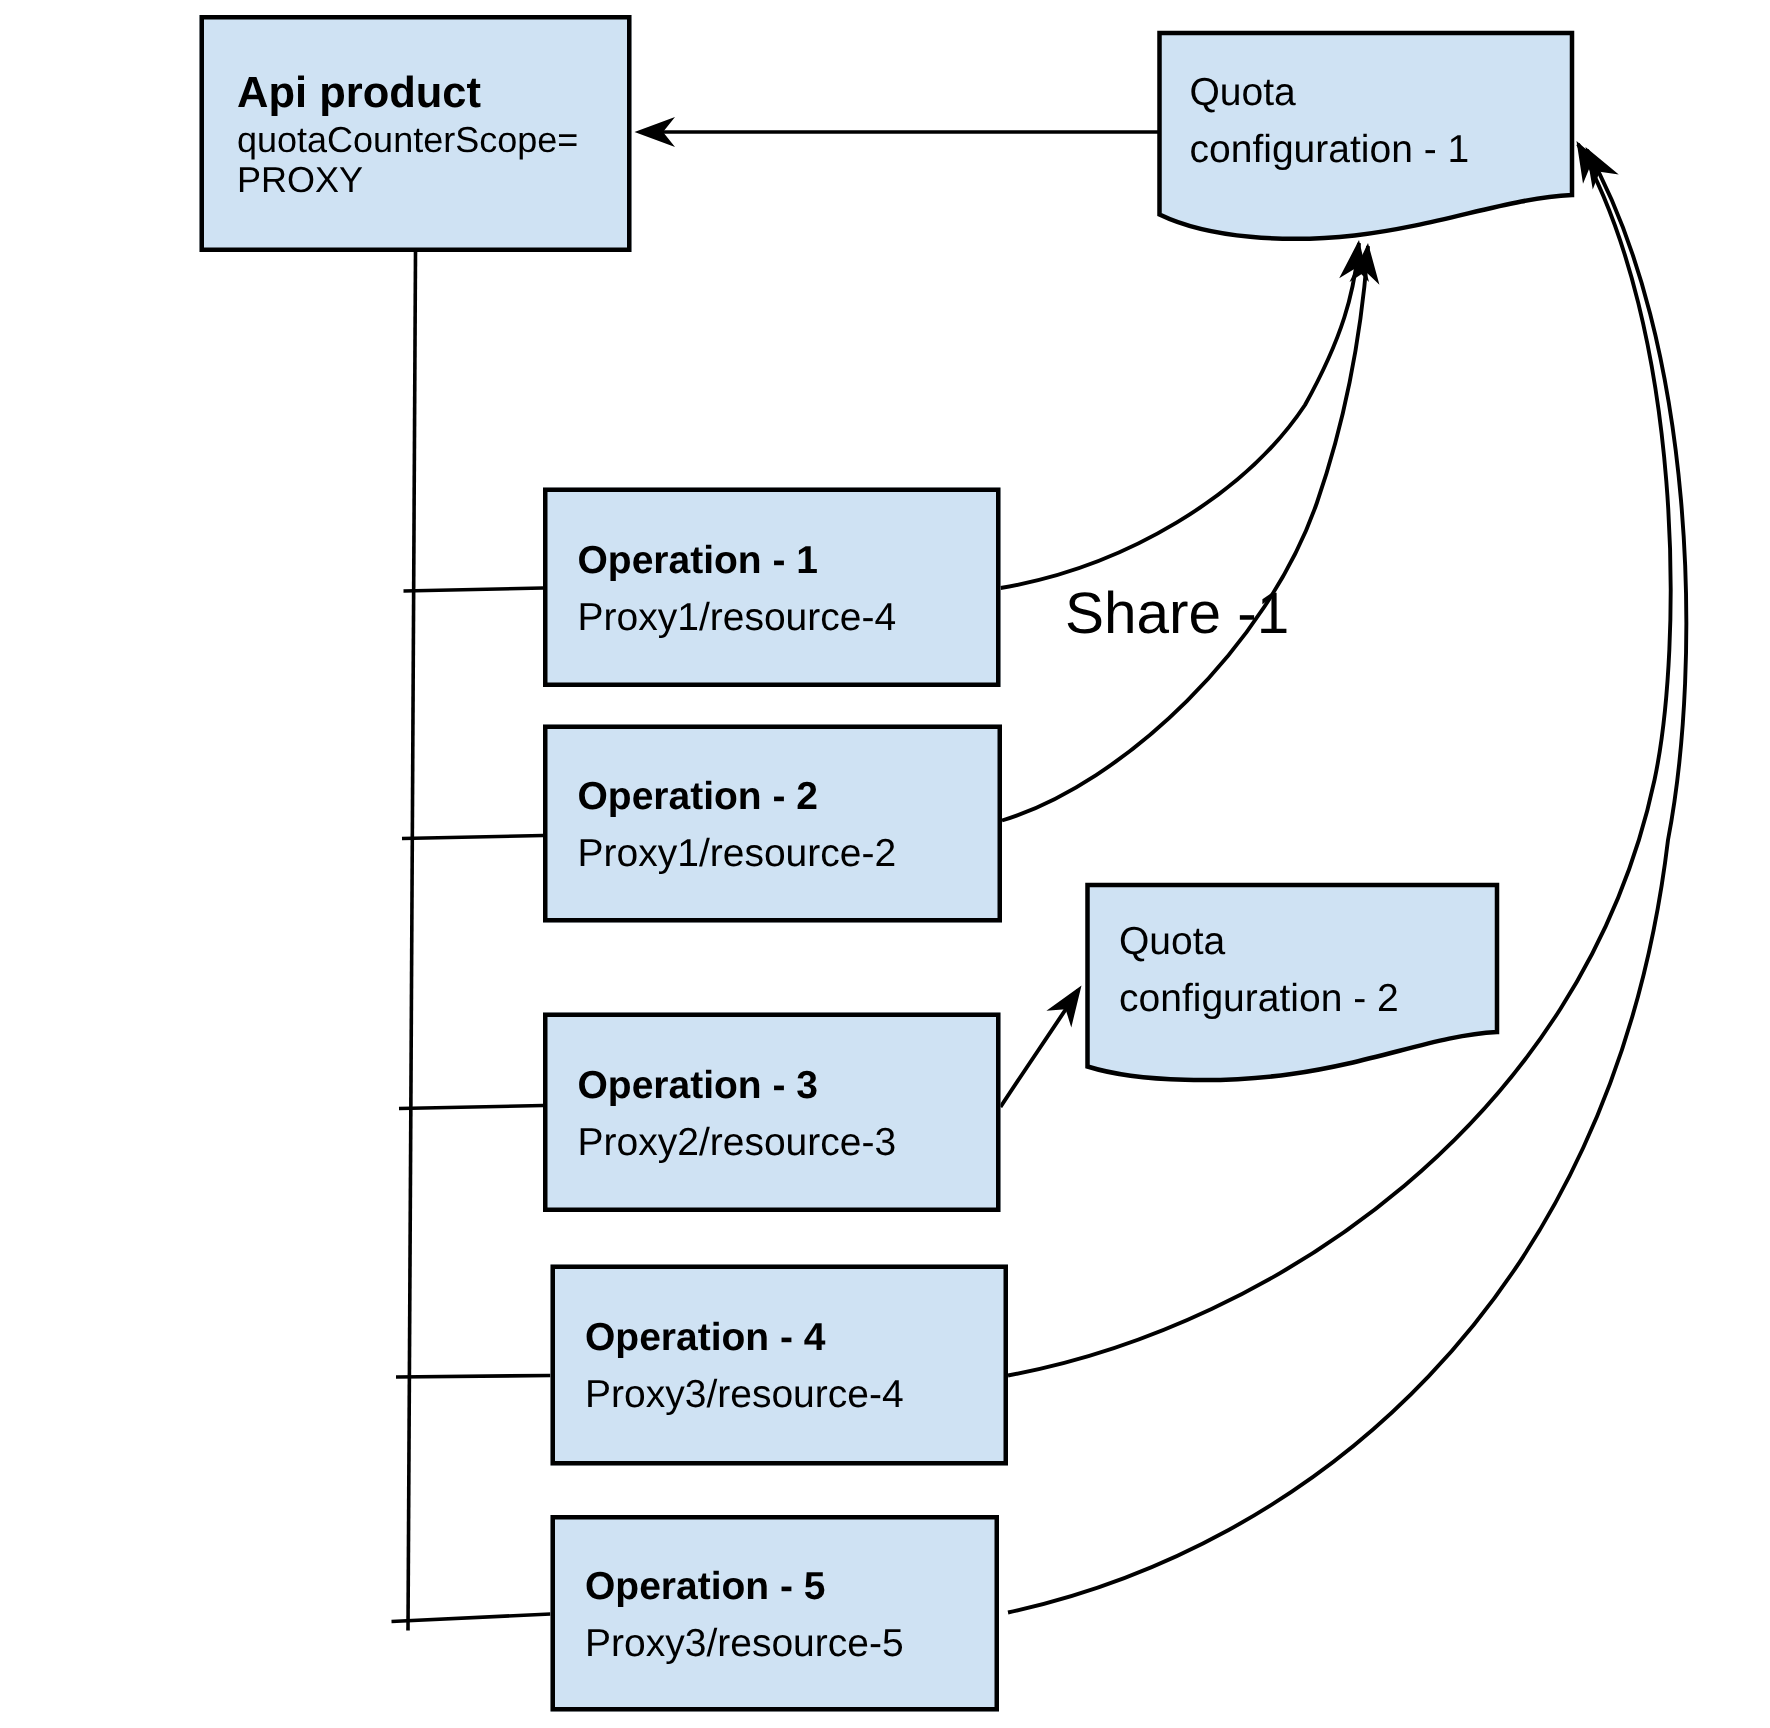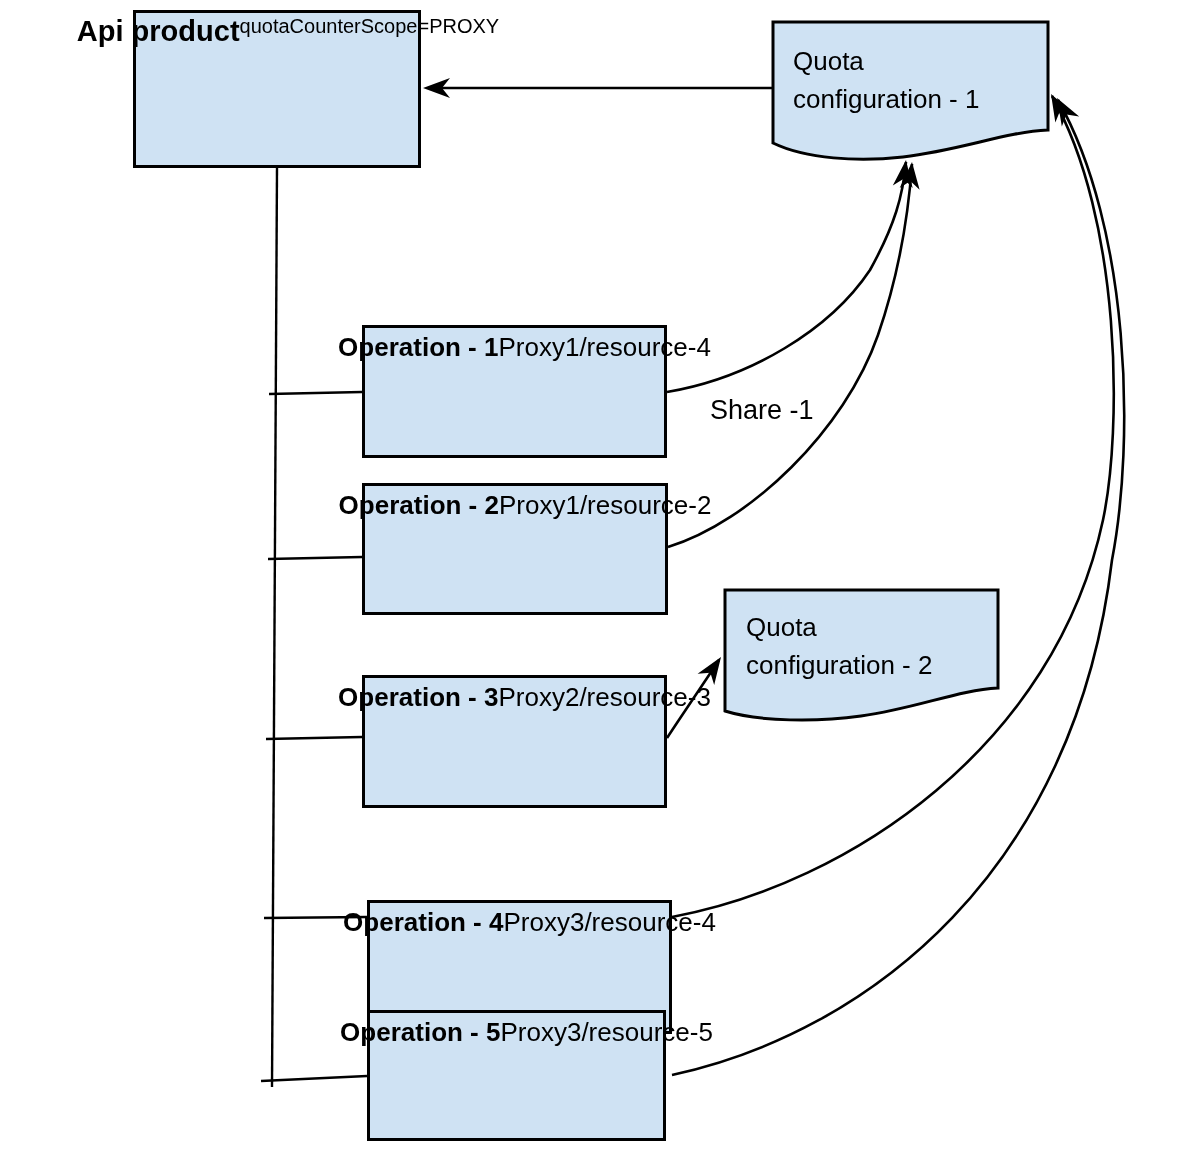--- a/index.html
+++ b/index.html
@@ -44,20 +44,21 @@
   .doc-shape {
     fill: var(--node-fill);
     stroke: var(--node-border);
     stroke-width: 3;
   }
   .node {
     position: absolute;
     background: var(--node-fill);
     border: 3px solid var(--node-border);
     display: flex;
+    flex-direction: column;
     justify-content: center;
     padding-left: 20px;
   }
   .node .op-name {
     font-weight: bold;
     font-size: 26px;
     line-height: 38px;
     white-space: nowrap;
   }
   .node .op-path {
@@ -70,35 +71,35 @@
     width: 288px; height: 158px;
     padding-left: 22px;
   }
   .api-title {
     font-weight: bold;
     font-size: 29px;
     line-height: 36px;
     white-space: nowrap;
   }
   .api-sub {
-    font-size: 20px;
+    font-size: 24px;
     line-height: 27px;
     white-space: nowrap;
   }
   .doc-label {
     position: absolute;
     font-size: 26px;
     line-height: 38px;
     white-space: nowrap;
   }
   .doc-label-1 { left: 793px; top: 42px; }
   .doc-label-2 { left: 746px; top: 608px; }
   .share-label {
     position: absolute;
-    font-size: 27px;
+    font-size: 39px;
     line-height: 44px;
     white-space: nowrap;
   }
   .share-1 { left: 710px; top: 388px; }
   .share-2 { left: 733px; top: 924px; }
 </style>
 </head>
 <body>
 
 <div class="canvas">
@@ -159,21 +160,21 @@
   <div class="node" style="left:362px; top:483px; width:306px; height:132px;">
     <div class="op-name">Operation - 2</div>
     <div class="op-path">Proxy1/resource-2</div>
   </div>
 
   <div class="node" style="left:362px; top:675px; width:305px; height:133px;">
     <div class="op-name">Operation - 3</div>
     <div class="op-path">Proxy2/resource-3</div>
   </div>
 
-  <div class="node" style="left:367px; top:900px; width:305px; height:134px;">
+  <div class="node" style="left:367px; top:843px; width:305px; height:134px;">
     <div class="op-name">Operation - 4</div>
     <div class="op-path">Proxy3/resource-4</div>
   </div>
 
   <div class="node" style="left:367px; top:1010px; width:299px; height:131px;">
     <div class="op-name">Operation - 5</div>
     <div class="op-path">Proxy3/resource-5</div>
   </div>
 
   <div class="share-label share-1">Share -1</div>

